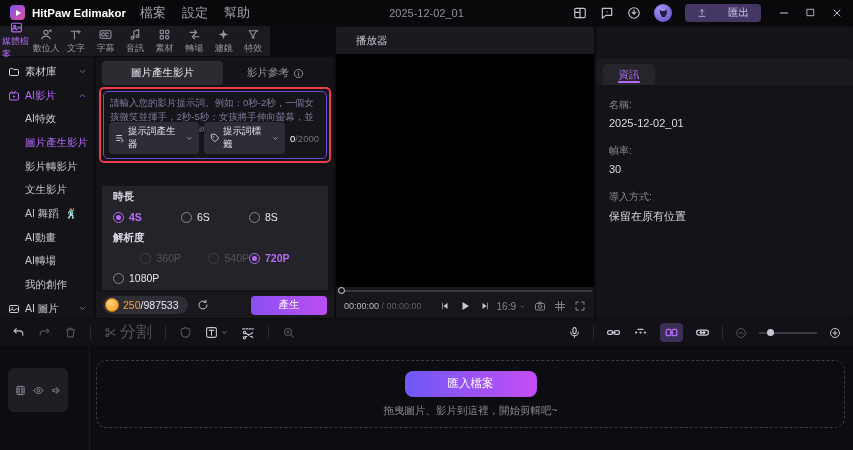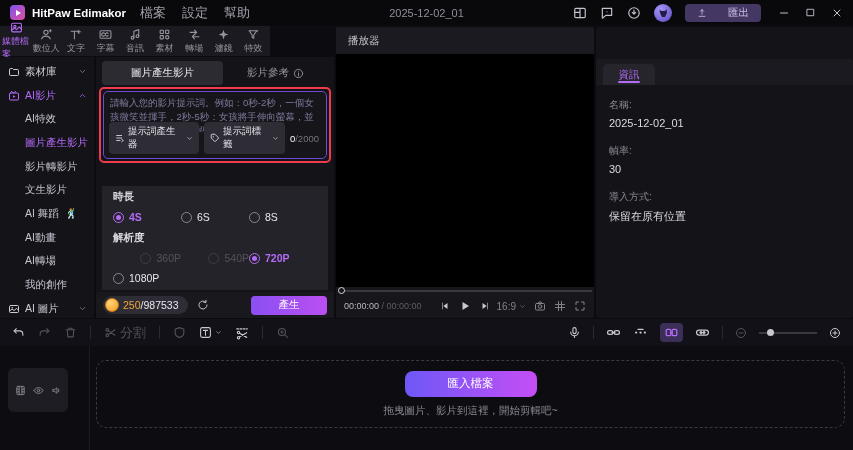--- a/index.html
+++ b/index.html
@@ -60,21 +60,21 @@
   .radio.dis { color:#55525c;justify-content:flex-end; } .radio.dis .rb { border-color:#3f3d46; }
   .genbar { position:absolute; left:0; right:0; bottom:0; height:26px; background:#19181d; display:flex; align-items:center; padding:0 7px; }
   .credits { display:flex; align-items:center; gap:4px; background:#2e2d35; border-radius:10px; padding:2px 9px 2px 2px; font-size:10.5px; }
   .coin { width:14px; height:14px; border-radius:50%; background:radial-gradient(circle at 35% 30%,#ffd27a,#f29b1d); border:1px solid #c87d14; flex:none; }
   .credits .cu { color:#f0a33c; } .credits .ct { color:#e8e6ee; }
   .refresh { color:#c2c0ca; margin-left:9px; }
   .gen-btn { margin-left:auto; width:76px; height:19px; border-radius:4px; background:linear-gradient(90deg,#8a4ff2,#bb4ff2); color:#fff; font-size:10.5px; display:flex; align-items:center; justify-content:center; }
 
   
   .player { position:absolute; left:336px; top:27px; width:258px; height:291px; background:#17161b; border-radius:2px; }
-  .p-head { height:27px; display:flex; align-items:center; padding-left:12px; font-size:10.5px; color:#c7c5cf; background:#1b1a20; border-radius:2px 2px 0 0; }
+  .p-head { height:27px; display:flex; align-items:center; padding-left:20px; font-size:10.5px; color:#c7c5cf; background:#1b1a20; border-radius:2px 2px 0 0; }
   .p-video { position:absolute; left:0; right:0; top:27px; bottom:31px; background:#000; }
   .p-slider { position:absolute; left:2px; right:2px; bottom:24px; height:7px; }
   .p-slider .track { position:absolute; left:4px; right:0; top:3px; height:1.5px; background:#3a3942; }
   .p-slider .knob { position:absolute; left:0; top:0; width:7px; height:7px; border:1.5px solid #d9d7e0; border-radius:50%; background:#17161b; }
   .p-ctrl { position:absolute; left:0; right:0; bottom:0; height:24px; display:flex; align-items:center; padding:0 8px; font-size:9px; color:#85828d; }
   .p-time .tc { color:#b9b7c1; } .p-time .tt { color:#5f5c66; }
   .p-mid { position:absolute; left:50%; transform:translateX(-50%); display:flex; align-items:center; gap:9px; color:#c9c7d1; }
   .p-right { margin-left:auto; display:flex; align-items:center; gap:8px; }
   .ratio { display:flex; align-items:center; gap:3px; font-size:10px; color:#85828d; }
 
@@ -84,21 +84,21 @@
   .i-tab { width:52px; height:21px; background:#26252b; border-radius:5px 5px 0 0; display:flex; align-items:center; justify-content:center; font-size:10.5px; color:#b46cf8; position:relative; }
   .i-tab::after { content:''; position:absolute; bottom:2px; left:50%; transform:translateX(-50%); width:22px; height:2px; background:#b46cf8; border-radius:1px; }
   .i-body { padding:13px 13px; }
   .i-label { font-size:10px; color:#8a8792; margin-bottom:5px; }
   .i-value { font-size:11px; color:#dbd9e2; margin-bottom:15px; }
 
   
   .toolbar { position:absolute; left:0; top:319px; width:853px; height:27px; background:#121117; display:flex; align-items:center; padding:0 12px; gap:13px; }
   .ti { color:#c9c7d1; display:flex; align-items:center; gap:3px; }
   .ti.dim { color:#54525b; }
-  .ti .lbl { font-size:13px; }
+  .ti .lbl { font-size:16px; }
   .ti.active-bg { background:#3b2f57; border-radius:4px; padding:2px 4px; color:#b46cf8; }
   .tool-right { margin-left:auto; display:flex; align-items:center; gap:12px; }
   .zoomslider { position:relative; width:58px; height:8px; }
   .zoomslider .track { position:absolute; left:0; right:0; top:3.5px; height:1.5px; background:#3a3942; }
   .zoomslider .knob { position:absolute; left:8px; top:0.5px; width:7px; height:7px; background:#c9c7d1; border-radius:50%; }
 
   
   .timeline { position:absolute; left:0; top:346px; width:853px; height:104px; background:#0d0c10; }
   .tl-left { position:absolute; left:0; top:0; width:90px; height:104px; border-right:1px solid #1b1a20; }
   .trackhead { position:absolute; left:8px; top:22px; width:60px; height:44px; background:#1e1d24; border-radius:6px; display:flex; align-items:center; justify-content:center; gap:7px; color:#8a8792; }

